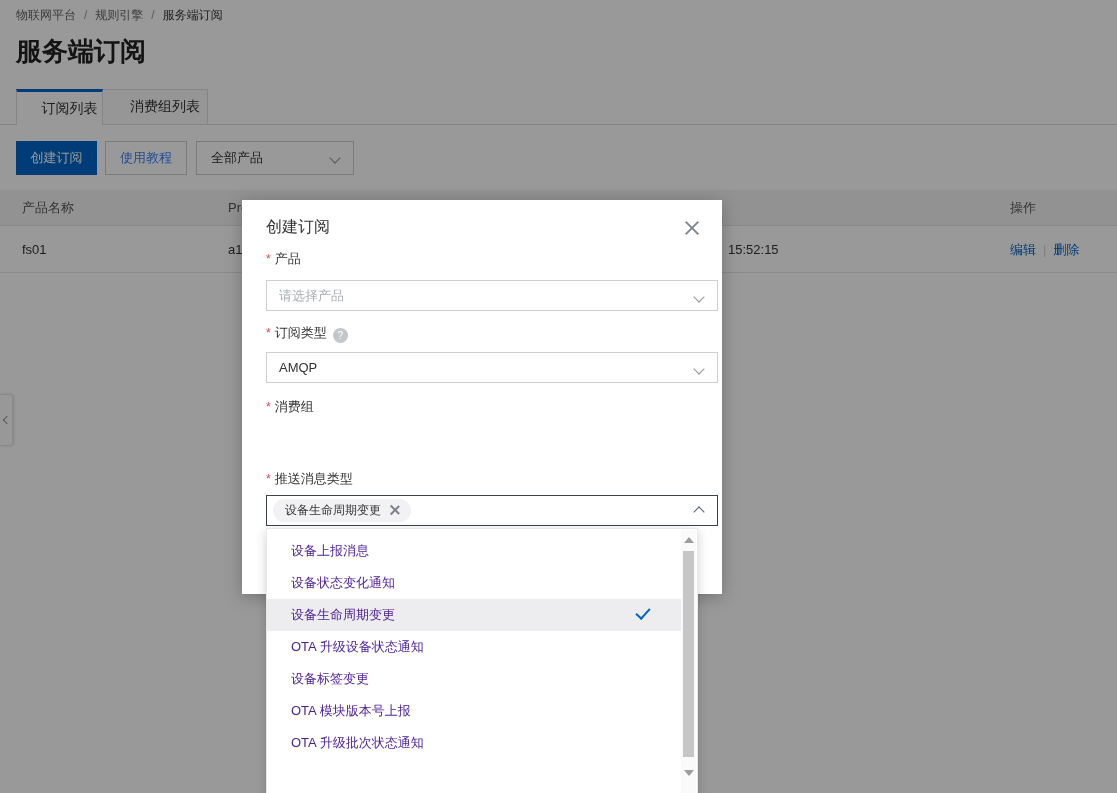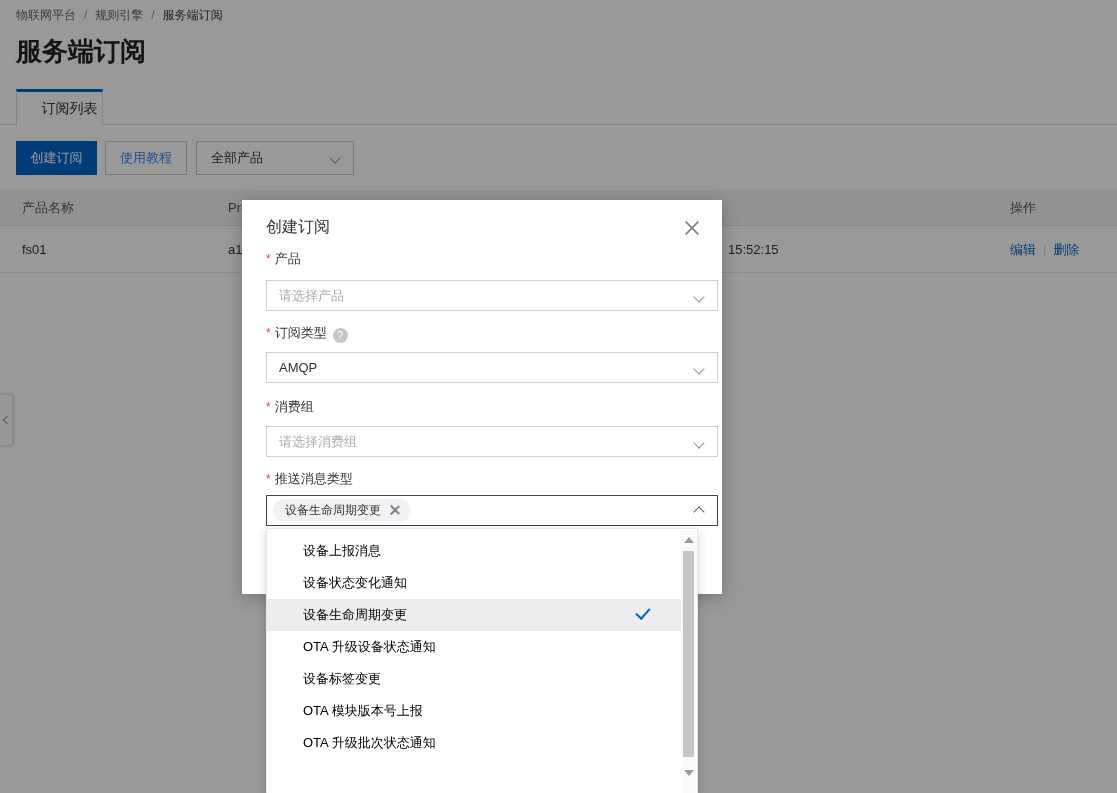--- a/index.html
+++ b/index.html
@@ -74,21 +74,21 @@
   .lbl-4 { top:470px; } .sel-4 { top:495px; }
   .modal .f-label, .modal .f-select { }
   .modal .lbl-1 { top:50px; } .modal .sel-1 { top:80px; }
   .modal .lbl-2 { top:124px; } .modal .sel-2 { top:152px; }
   .modal .lbl-3 { top:198px; } .modal .sel-3 { top:226px; }
   .modal .lbl-4 { top:270px; } .modal .sel-4 { top:295px; }
 
   
   .popup { position:absolute; left:266px; top:528px; width:432px; height:270px; background:#fff; z-index:30;
            border:1px solid #e8e8e8; box-shadow:0 3px 10px rgba(0,0,0,.18); }
-  .opt { position:relative; height:32px; line-height:32px; font-size:13px; color:#000000; padding-left:36px; width:415px; cursor:pointer; }
+  .opt { position:relative; height:32px; line-height:32px; font-size:13px; color:#4c1d95; padding-left:24px; width:415px; cursor:pointer; }
   .opt-list { position:absolute; left:0; top:6px; width:432px; }
   .opt.selected { background:#ededf0; }
   .check { position:absolute; right:32px; top:9px; width:14px; height:8px; border-left:2px solid #0064c8; border-bottom:2px solid #0064c8;
            transform:rotate(-48deg); }
 
   .sbar { position:absolute; right:1px; top:1px; width:15px; height:268px; background:#fafafa; }
   .sbar .arr-up { position:absolute; left:3px; top:7px; width:0; height:0; border-left:5px solid transparent; border-right:5px solid transparent;
                   border-bottom:6px solid #9d9d9d; }
   .sbar .thumb { position:absolute; left:2px; top:21px; width:11px; height:206px; background:#c6c6c6; }
   .sbar .arr-dn { position:absolute; left:3px; top:240px; width:0; height:0; border-left:5px solid transparent; border-right:5px solid transparent;
@@ -100,20 +100,21 @@
 <div id="stage">
 
   <div class="breadcrumb">
     <span>物联网平台</span><span class="sep">/</span><span>规则引擎</span><span class="sep">/</span><span class="last">服务端订阅</span>
   </div>
 
   <div class="page-title">服务端订阅</div>
 
   <div class="tabbar-line"></div>
   <div class="tab active">订阅列表</div>
+  <div class="tab inactive">消费组列表</div>
 
   <div class="btn btn-primary">创建订阅</div>
   <div class="btn btn-default">使用教程</div>
   <div class="select-filter">
     <span>全部产品</span>
     <span class="chev down chev-abs"></span>
   </div>
 
   <div class="thead">
     <div class="cell c1">产品名称</div>
@@ -154,24 +155,20 @@
       <span class="req">*</span><span>订阅类型</span><span class="help-icon">?</span>
     </div>
     <div class="f-select sel-2">
       <span>AMQP</span>
       <span class="chev down chev-abs"></span>
     </div>
 
     <div class="f-label lbl-3">
       <span class="req">*</span><span>消费组</span>
     </div>
-    <div class="f-select sel-3">
-      <span class="ph">请选择消费组</span>
-      <span class="chev down chev-abs"></span>
-    </div>
 
     <div class="f-label lbl-4">
       <span class="req">*</span><span>推送消息类型</span>
     </div>
     <div class="f-select sel-4 focused">
       <span class="tag">
         <span>设备生命周期变更</span><span class="tag-x"></span>
       </span>
       <span class="chev up chev-abs"></span>
     </div>

